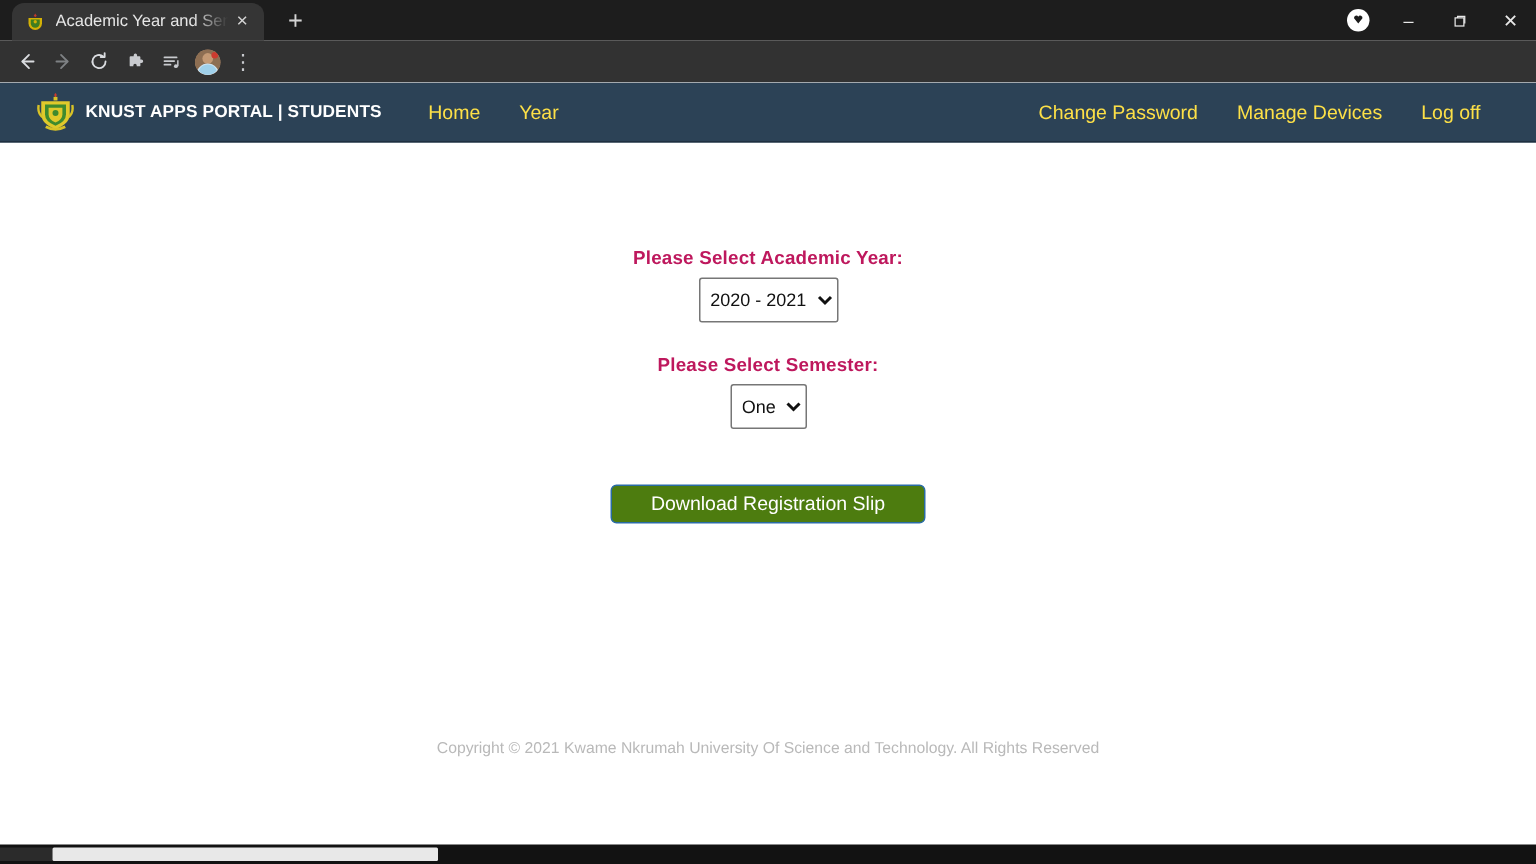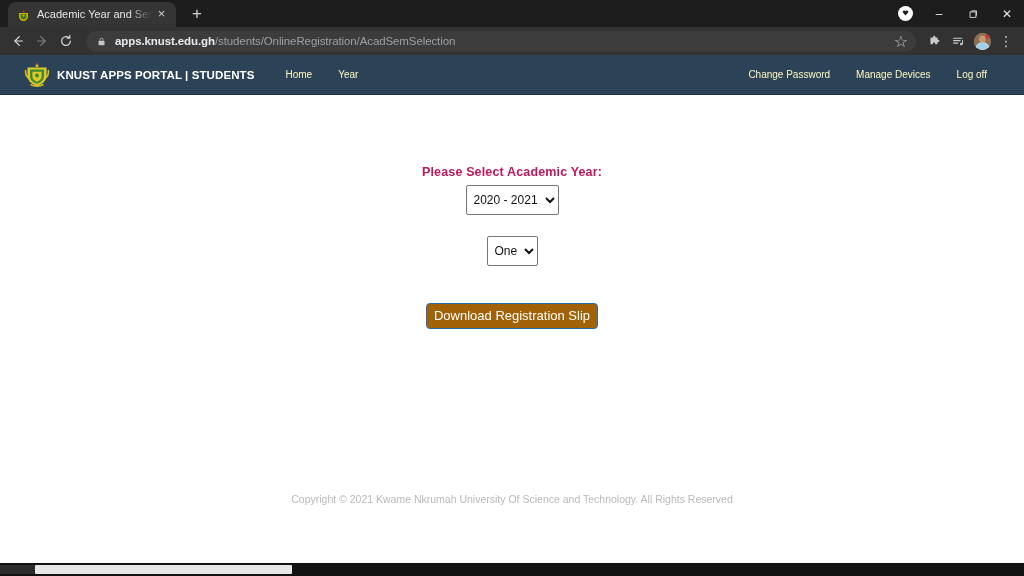--- a/index.html
+++ b/index.html
@@ -89,39 +89,39 @@
   }
   .nav-inner { width: 100%; max-width: 1000px; margin: 0 auto; display: flex;
     align-items: center; padding: 0 12px; text-align: center; }
   .brand { display: flex; align-items: center; margin-right: 18px; }
   .crest { width: 26px; height: 27px; position: relative; display: block; margin-right: 7px; }
   .brand-text {
     color: #ffffff; font-size: 11.5px; font-weight: bold; letter-spacing: 0.1px;
     white-space: nowrap;
   }
   .nav-link {
-    color: #fef9c3; font-size: 10px; padding: 0 13px; white-space: nowrap;
+    color: #fde047; font-size: 13px; padding: 0 13px; white-space: nowrap;
     text-decoration: none; line-height: 40px;
   }
   .nav-right { margin-left: auto; display: flex; align-items: center; }
 
   .content { padding-top: 70px; text-align: center; }
   .field-label {
     font-size: 12.5px; font-weight: bold; color: #be185d; margin-bottom: 6px;
     letter-spacing: 0.15px;
   }
   .field-block { margin-bottom: 21px; }
   select.native {
     font-family: "Liberation Sans", sans-serif; font-size: 12px; color: #111;
     background: #ffffff; border: 1px solid #767676; border-radius: 2px;
     padding: 1px 3px; height: 30px; line-height: 15px;
   }
   .btn-primary {
-    display: inline-block; background: #a16207; color: #ffffff; font-size: 13px;
-    border: 1px solid #2a6ca5; border-radius: 4px; padding: 0; width: 172px; height: 26px;
+    display: inline-block; background: #4d7c0f; color: #ffffff; font-size: 13px;
+    border: 1px solid #2a6ca5; border-radius: 4px; padding: 0; width: 210px; height: 26px;
     line-height: 24px; cursor: pointer; font-family: "Liberation Sans", sans-serif;
     margin-top: 16px;
   }
   .footer-text {
     position: absolute; top: 438px; left: 0; right: 0; text-align: center;
     font-size: 10.5px; color: #b9b9b9;
   }
 
   .hscroll {
     position: absolute; left: 0; right: 0; bottom: 0; height: 13px; background: #121212;
@@ -184,30 +184,20 @@
           <path d="M3 8 H11.4" stroke="#7e8184" stroke-width="1.4" stroke-linecap="round"></path>
         </svg>
     </div>
     <div class="tb-icon">
       <svg viewBox="0 0 16 16" width="14" height="14">
           <path d="M13 8 A5 5 0 1 1 11.2 4.2" fill="none" stroke="#dadce0" stroke-width="1.4" stroke-linecap="round"></path>
           <path d="M12.3 1.6 V4.6 H9.3" fill="none" stroke="#dadce0" stroke-width="1.4" stroke-linecap="round" stroke-linejoin="round"></path>
         </svg>
     </div>
 
-    <div class="omnibox">
-      <span class="lock-icon">
-        <svg viewBox="0 0 12 12" width="9" height="9">
-            <rect x="2" y="5" width="8" height="6" rx="1" fill="#c2c4c8"></rect>
-            <path d="M4 5 V3.6 A2 2 0 0 1 8 3.6 V5" fill="none" stroke="#c2c4c8" stroke-width="1.1"></path>
-          </svg>
-      </span>
-      <span class="url-text"><span class="url-host">apps.knust.edu.gh</span><span>/students/OnlineRegistration/AcadSemSelection</span></span>
-      <span class="star-btn">☆</span>
-    </div>
 
     <div class="tb-icon">
       <svg viewBox="0 0 16 16" width="13" height="13">
           <path d="M6.3 2.2 a1.4 1.4 0 0 1 2.8 0 v.9 h2 a.7.7 0 0 1 .7.7 v2 h.9 a1.4 1.4 0 0 1 0 2.8 h-.9 v2 a.7.7 0 0 1 -.7.7 h-2.3 v-.7 a1.4 1.4 0 0 0 -2.8 0 v.7 H3.7 a.7.7 0 0 1 -.7-.7 V3.8 a.7.7 0 0 1 .7-.7 h2.6 z" fill="#c8cace"></path>
         </svg>
     </div>
     <div class="tb-icon">
       <svg viewBox="0 0 16 16" width="13" height="13">
           <path d="M2 4 H12 M2 7 H10 M2 10 H7" stroke="#c8cace" stroke-width="1.4" stroke-linecap="round"></path>
           <circle cx="11.4" cy="11.2" r="1.6" fill="#c8cace"></circle>
@@ -262,20 +252,21 @@
     <div class="content">
 
       <div class="field-block">
         <div class="field-label">Please Select Academic Year:</div>
         <select class="native">
           <option>2020 - 2021</option>
         </select>
       </div>
 
       <div class="field-block">
+        <div class="field-label">Please Select Semester:</div>
         <select class="native">
           <option>One</option>
         </select>
       </div>
 
       <button class="btn-primary">Download Registration Slip</button>
     </div>
 
     <div class="footer-text">Copyright © 2021 Kwame Nkrumah University Of Science and Technology. All Rights Reserved</div>
 

